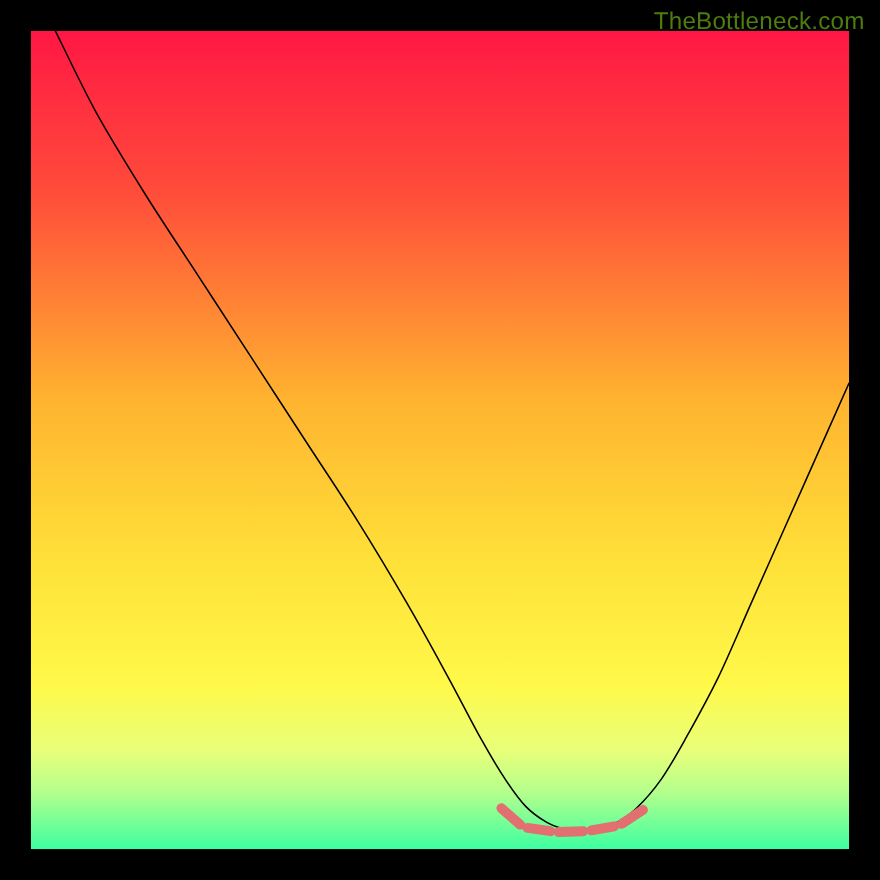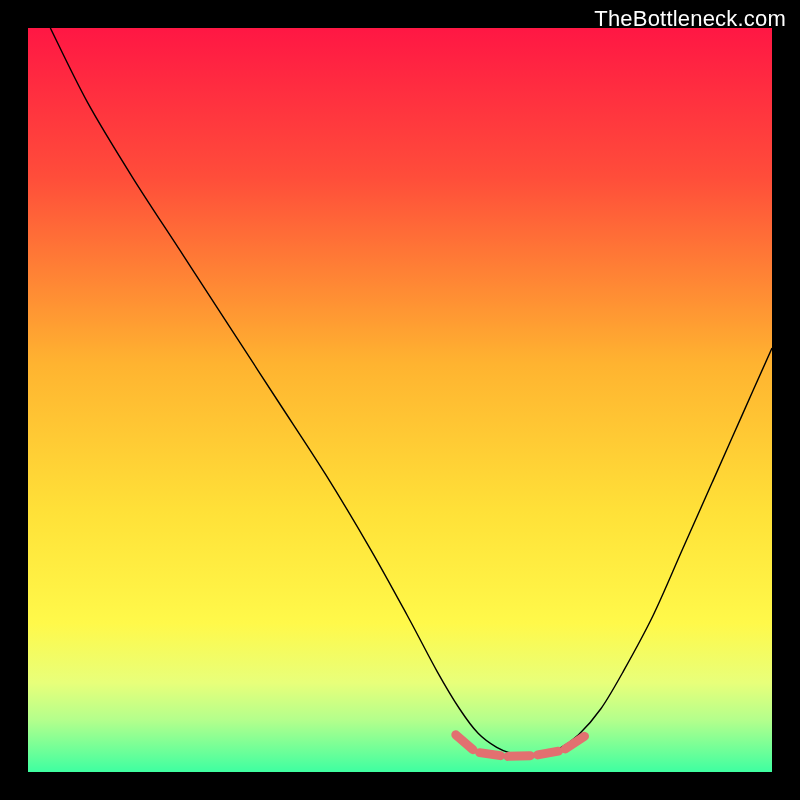--- a/index.html
+++ b/index.html
@@ -8,21 +8,21 @@
     width: 800px;
     height: 800px;
     background: #000;
     position: relative;
     font-family: Arial, sans-serif;
   }
   .watermark {
     position: absolute;
     top: 6px;
     right: 14px;
-    color: #ffffff;
+    color: #4d7c0f;
     font-size: 22px;
     font-weight: 400;
     z-index: 10;
     letter-spacing: 0.2px;
   }
   .plot-area {
     position: absolute;
     left: 28px;
     top: 28px;
     width: 744px;

